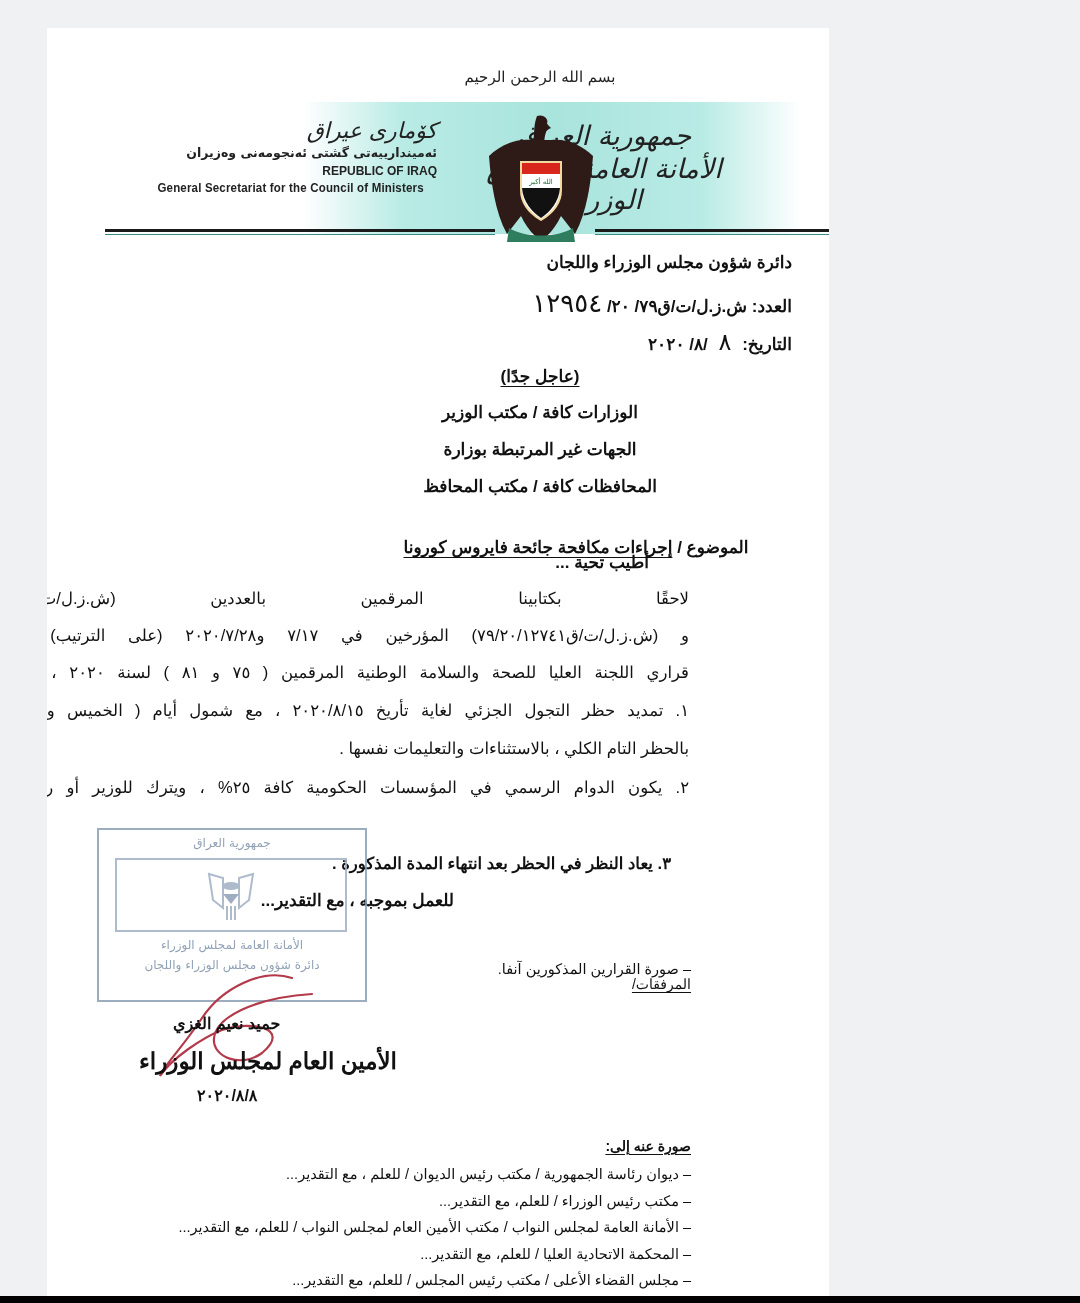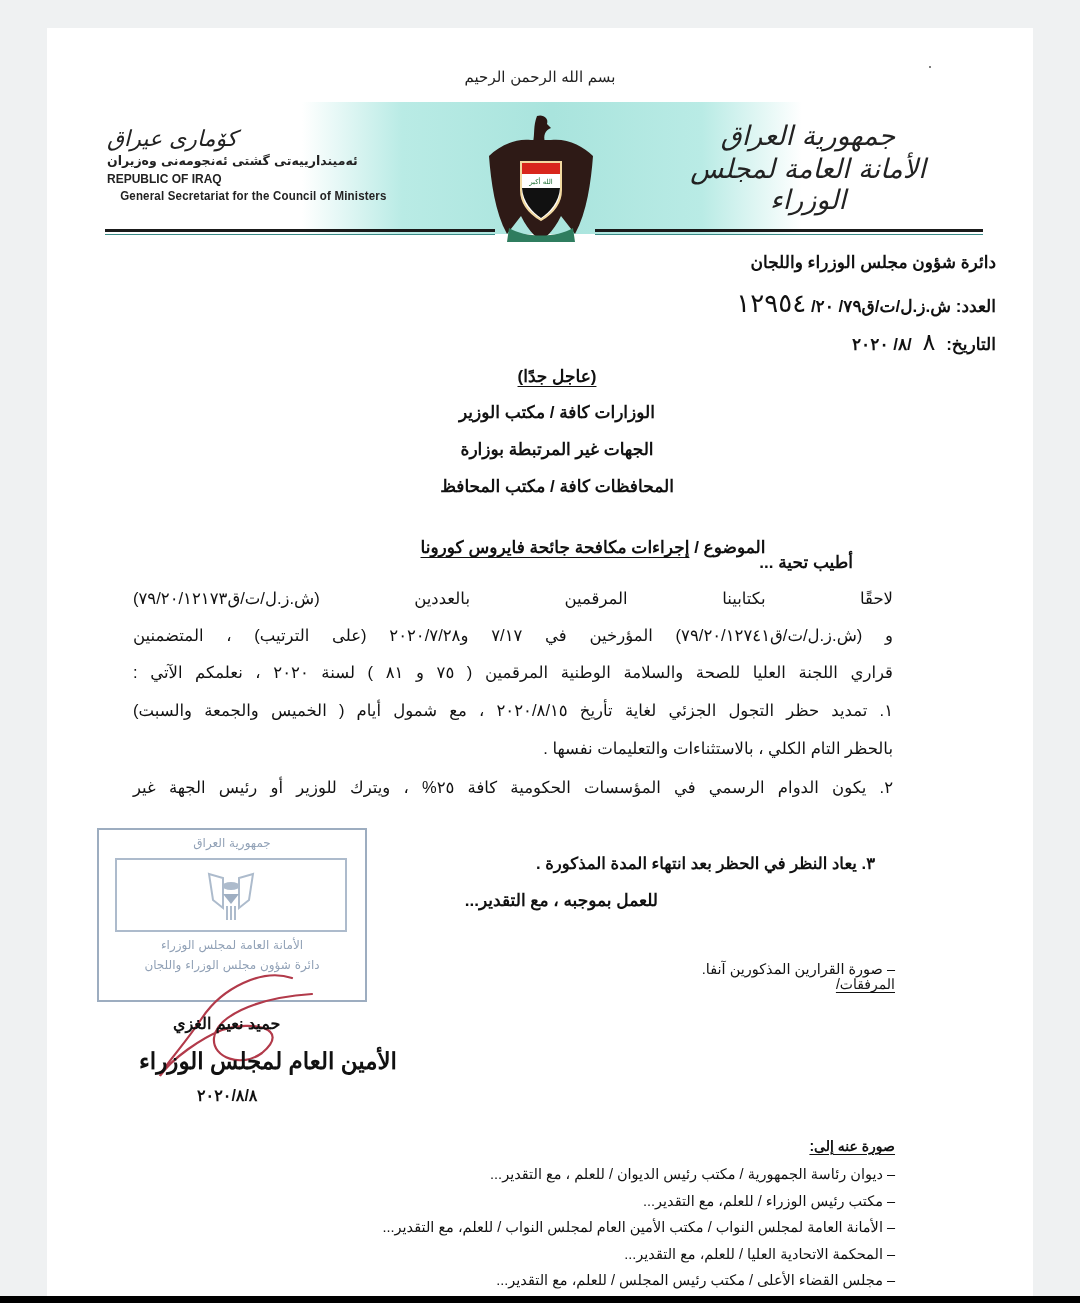--- a/index.html
+++ b/index.html
@@ -3,50 +3,50 @@
 <meta charset="utf-8">
 <style>
   html, body { margin: 0; padding: 0; }
   body {
     width: 1080px; height: 1303px; overflow: hidden;
     background: #eff1f2; position: relative;
     font-family: "DejaVu Sans", sans-serif;
     color: #111;
   }
   .page {
-    position: absolute; left: 47px; top: 28px; width: 986px; height: 1268px;
+    position: absolute; left: 47px; top: 28px; width: 782px; height: 1268px;
     background: #ffffff; overflow: hidden;
   }
   .bottom-bar { position: absolute; left: 0; top: 1296px; width: 1080px; height: 7px; background: #000; }
   .ab { position: absolute; }
   .rtl { direction: rtl; unicode-bidi: embed; }
   .basmala { left: 0; width: 986px; top: 40px; text-align: center; font-family: "DejaVu Serif", serif; font-size: 15px; color: #222; letter-spacing: -1px; }
   .dot { width: 2px; height: 2px; background: #555; border-radius: 50%; }
   
   .band { left: 255px; top: 74px; width: 500px; height: 132px;
     background: linear-gradient(90deg, rgba(170,230,225,0) 0%, #b9ebe5 20%, #a9e4dd 50%, #b9ebe5 80%, rgba(170,230,225,0) 100%); }
   .rule1 { height: 3px; background: #1b1b1b; top: 201px; }
   .rule2 { height: 1px; background: #3a8a86; top: 206px; }
-  .left-head { left: 60px; width: 330px; top: 90px; text-align: left; margin-top: 8px; }
+  .left-head { left: 60px; width: 330px; top: 90px; text-align: right; }
   .kurd-title { font-family: "DejaVu Serif", serif; font-size: 22px; font-style: italic; color: #222; }
   .kurd-sub { font-size: 12.5px; font-weight: bold; color: #222; margin-top: 2px; }
   .en1 { font-family: "Liberation Sans", sans-serif; font-size: 12px; font-weight: bold; color: #222; margin-top: 4px; }
   .en2 { font-family: "Liberation Sans", sans-serif; font-size: 12.5px; font-weight: bold; color: #222; margin-top: 3px; letter-spacing: 0.2px; transform: scaleX(0.92); }
   .right-head { right: 75px; width: 300px; top: 92px; text-align: center; }
   .ar-title1 { font-family: "DejaVu Serif", serif; font-size: 27px; font-style: italic; color: #222; }
   .ar-title2 { font-family: "DejaVu Serif", serif; font-size: 27px; font-style: italic; color: #222; margin-top: 2px; }
   .emblem { left: 438px; top: 84px; width: 112px; height: 132px; }
   
   .t { font-family: "Liberation Sans", sans-serif; font-weight: bold; color: #111; white-space: nowrap; }
   .dept { right: 37px; top: 224px; font-size: 17px; }
   .ref { right: 37px; top: 260px; font-size: 17px; }
   .ref .hand { font-family: "DejaVu Sans", sans-serif; font-weight: normal; font-size: 26px; letter-spacing: 1px; }
   .date { right: 37px; top: 300px; font-size: 17px; }
   .date .hand { font-family: "DejaVu Sans", sans-serif; font-weight: normal; font-size: 24px; margin: 0 6px; }
-  .center { left: 0; width: 986px; text-align: center; font-size: 17px; margin-left: 17px; }
+  .center { left: 0; width: 986px; text-align: center; font-size: 17px; }
   .u { text-decoration: underline; text-underline-offset: 4px; }
   .greet { right: 180px; top: 524px; font-size: 17px; }
   .para { right: 140px; width: 760px; font-family: "Liberation Sans", sans-serif; font-size: 16.5px; color: #111; white-space: nowrap; text-align: justify; text-align-last: justify; }
   .para.last { text-align-last: right; }
   .closing { right: 375px; top: 862px; font-size: 17px; }
   .attach-h { right: 138px; top: 948px; font-family: "Liberation Sans", sans-serif; font-size: 14px; text-decoration: underline; text-underline-offset: 3px; }
   .attach-i { right: 138px; top: 933px; font-family: "Liberation Sans", sans-serif; font-size: 14.5px; }
   
   .stamp { left: 50px; top: 800px; width: 266px; height: 170px; border: 2px solid #8d9fb6; opacity: 0.85; }
   .stamp .inner { position: absolute; left: 16px; top: 28px; width: 228px; height: 70px; border: 2px solid #9fb0c4; }

